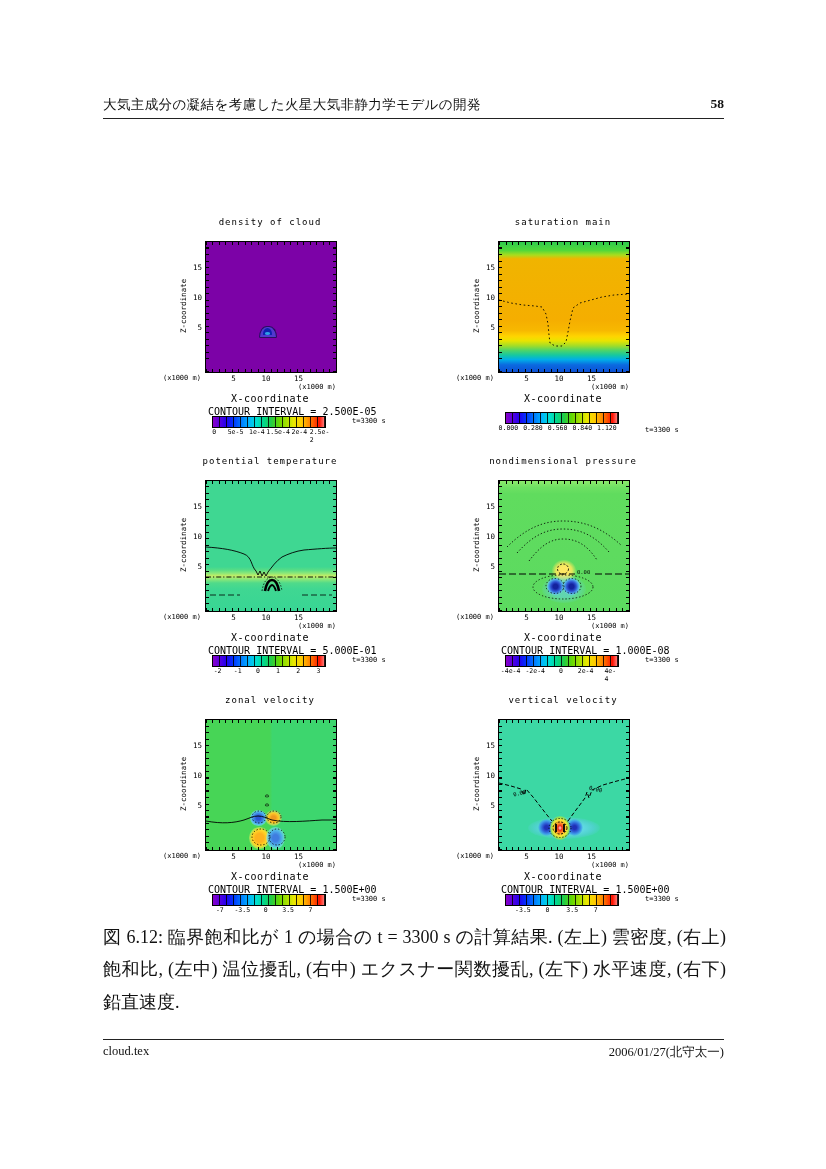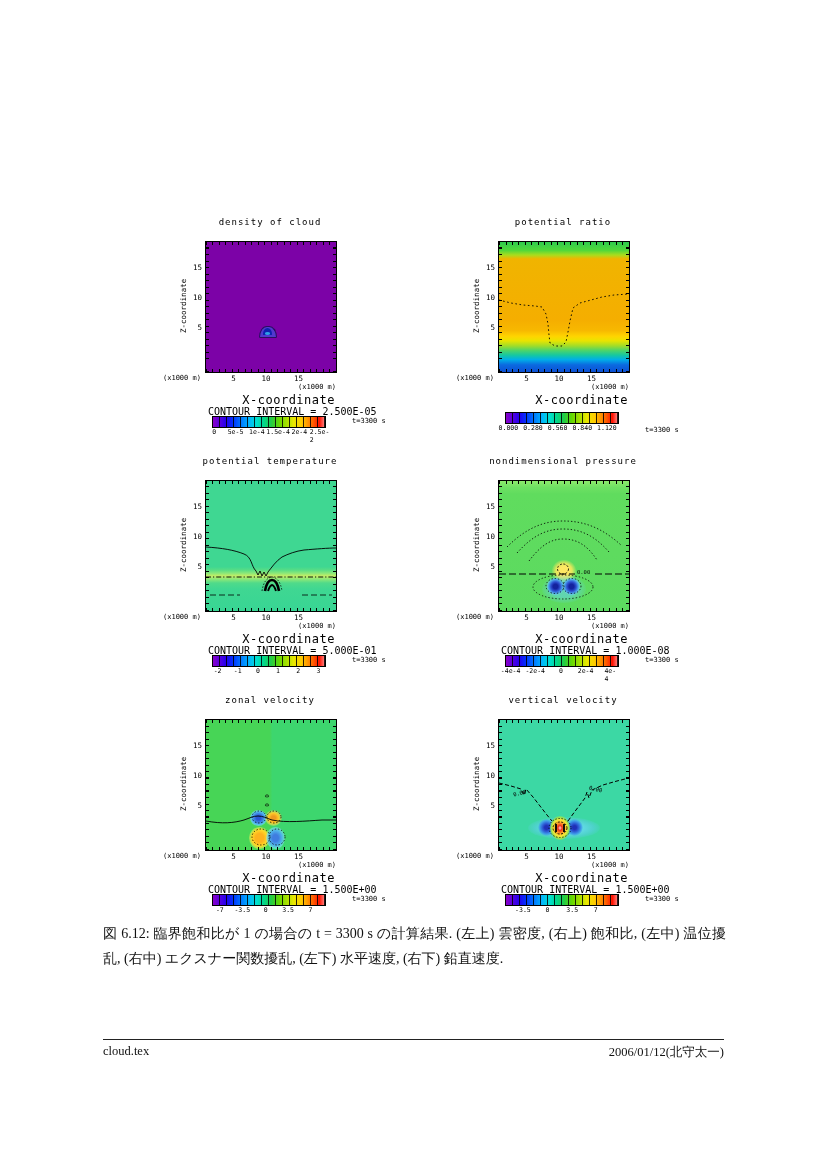--- a/index.html
+++ b/index.html
@@ -25,21 +25,21 @@
   .tkt,.tkb{position:absolute;left:0;right:0;height:3px;
         background:repeating-linear-gradient(90deg,#000 0 1px,transparent 1px 6.5px)}
   .tkt{top:0}.tkb{bottom:0}
   .tkl,.tkr{position:absolute;top:0;bottom:0;width:3px;
         background:repeating-linear-gradient(0deg,#000 0 1px,transparent 1px 6.5px)}
   .tkl{left:0}.tkr{right:0}
   .xtrow{position:absolute;left:50px;top:160px;width:130px;height:9px;font-size:7.5px}
   .xtrow span{position:absolute;transform:translateX(-50%)}
   .uleft{position:absolute;left:8px;top:160px;font-size:7px}
   .uright{position:absolute;left:50px;top:169px;width:131px;text-align:right;font-size:7px}
-  .xlab{position:absolute;left:50px;top:179px;width:130px;text-align:right;font-size:12px;letter-spacing:.5px}
+  .xlab{position:absolute;left:50px;top:179px;width:130px;text-align:center;font-size:10px;letter-spacing:.5px}
   .cint{position:absolute;left:53px;top:192px;width:175px;font-size:10px}
   .cbar{position:absolute;left:57px;top:202px;width:112px;height:10px;border:1px solid #000;
         background:linear-gradient(90deg,#8a00c8 0%,#5500e0 6%,#2200ee 12%,#0033ff 18%,#0077ff 25%,
         #00b4ff 32%,#00e0d0 39%,#00d890 45%,#22cc44 52%,#66d800 59%,#a8e000 66%,#e8e800 72%,
         #ffcc00 79%,#ff9100 85%,#ff5500 90%,#ff1100 95%,#ff9090 100%)}
   .cbar .ct{position:absolute;inset:0;background:repeating-linear-gradient(90deg,transparent 0 6px,rgba(0,0,0,.85) 6px 7px)}
   .clab{position:absolute;left:57px;top:214px;width:112px;height:8px;font-size:6.5px}
   .clab span{position:absolute;transform:translateX(-50%)}
   .tlabel{position:absolute;left:197px;top:203px;font-size:7px}
   .ann{position:absolute;font-size:5.5px;color:#000}
@@ -76,30 +76,34 @@
   .p5 .lens{left:22%;top:74.5%;width:56%;height:17%;
       background:radial-gradient(ellipse,rgba(105,218,242,.85) 0 35%,rgba(95,205,238,.5) 58%,transparent 76%)}
   .p5 .vb1,.p5 .vb2{width:13%;height:13%;top:76%;
       background:radial-gradient(ellipse,#1f2fb8 0 16%,#2f62d8 36%,#3fa0e8 56%,transparent 72%)}
   .p5 .vb1{left:30%}.p5 .vb2{left:51.5%}
   .p5 .vcore{left:39%;top:73.5%;width:16%;height:19%;
       background:radial-gradient(ellipse,#ff9f9f 0 7%,#ee2f1f 13%,#f55c1f 21%,#ff9f2a 31%,#ffd92e 43%,
       #e9e93a 52%,#8fe055 63%,rgba(120,224,120,.45) 73%,transparent 82%)}
   svg path,svg ellipse{fill:none;stroke:#000}
   
-  .cap{position:absolute;left:103px;top:921px;width:623px;font-size:14px;line-height:1.8;text-align:justify}
+  .cap{position:absolute;left:103px;top:921px;width:623px;font-size:18px;line-height:1.8;text-align:justify}
   .ftr{position:absolute;left:103px;top:1039px;width:621px;border-top:1.2px solid #222;
        padding-top:4px;font-size:12.5px;overflow:hidden}
   .ftr .fl{float:left}.ftr .fr{float:right}
 </style>
 </head>
 <body>
 
 <div class="page">
 
+  <div class="hdr">
+    <span class="ht">大気主成分の凝結を考慮した火星大気非静力学モデルの開発</span>
+    <span class="pn">58</span>
+  </div>
 
   <div class="fig">
 
     <div class="panel p0">
       <div class="ptitle">density of cloud</div>
       <div class="ylab">Z-coordinate</div>
       <span class="yt" style="top:49px">15</span>
       <span class="yt" style="top:79px">10</span>
       <span class="yt" style="top:109px">5</span>
       <div class="box">
@@ -129,21 +133,21 @@
         <span style="left:21%">5e-5</span>
         <span style="left:40%">1e-4</span>
         <span style="left:59%">1.5e-4</span>
         <span style="left:78%">2e-4</span>
         <span style="left:96%">2.5e-2</span>
       </div>
       <span class="tlabel">t=3300 s</span>
     </div>
 
     <div class="panel p1">
-      <div class="ptitle">potential ratio</div>
+      <div class="ptitle">saturation main</div>
       <div class="ylab">Z-coordinate</div>
       <span class="yt" style="top:49px">15</span>
       <span class="yt" style="top:79px">10</span>
       <span class="yt" style="top:109px">5</span>
       <div class="box">
         <div class="field f1"></div>
         <svg class="ov" viewBox="0 0 130 130" preserveAspectRatio="none">
           <path d="M0 58 L12 61 L24 63 L36 64 L43 65 L47 72 L49 82 L50 93 L51 101 L56 104 L63 104 L67 100 L69 90 L71 79 L74 66 L81 61 L92 58 L103 55 L115 53 L130 52" stroke-dasharray="1.6 2.6" stroke-width=".9"></path>
         </svg>
         <div class="tkt"></div>
@@ -361,16 +365,16 @@
       </div>
       <span class="tlabel">t=3300 s</span>
     </div>
 
   </div>
 
   <div class="cap">図 6.12: 臨界飽和比が 1 の場合の t = 3300 s の計算結果. (左上) 雲密度, (右上) 飽和比, (左中) 温位擾乱, (右中) エクスナー関数擾乱, (左下) 水平速度, (右下) 鉛直速度.</div>
 
   <div class="ftr">
     <span class="fl">cloud.tex</span>
-    <span class="fr">2006/01/12(北守太一)</span>
+    <span class="fr">2006/01/27(北守太一)</span>
   </div>
 
 </div>
 
 </body></html>

